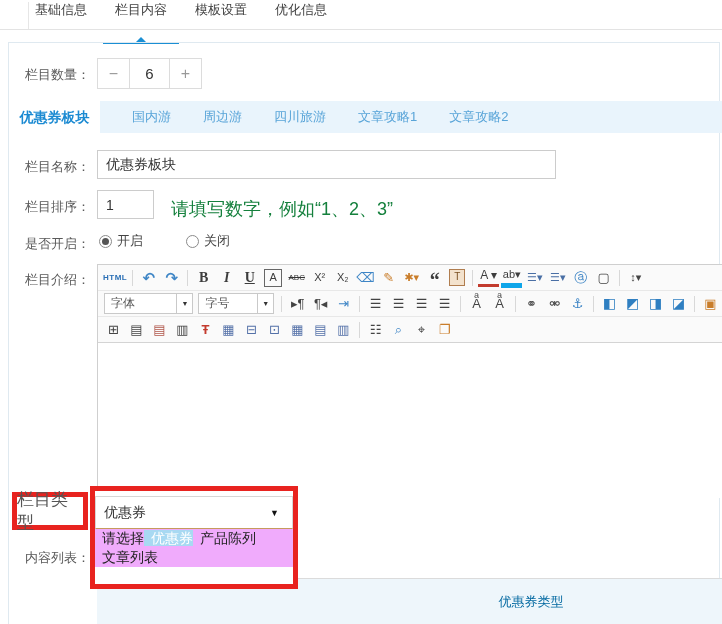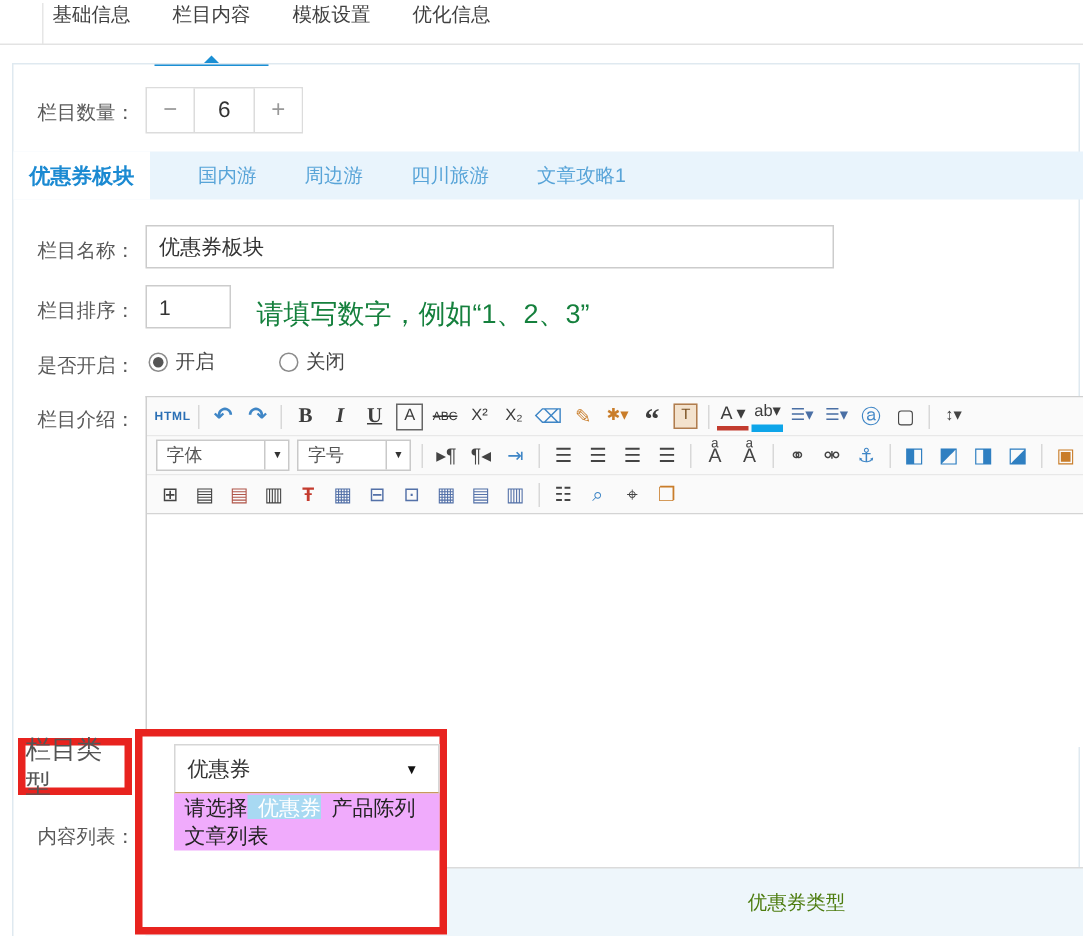--- a/index.html
+++ b/index.html
@@ -64,25 +64,25 @@
   .tb.blue3{color:#5471a8;} .tb.dark{color:#444;} .tb.imgal{color:#2f7fc1;font-size:14px;}
   .ed-select{display:flex;align-items:center;width:92px;height:21px;border:1px solid #c9c9c9;background:#fff;margin:0 3px 0 2px;cursor:pointer;box-sizing:border-box;}
   .ed-select.size{width:78px;}
   .ed-select .txt{flex:1;font-size:12px;color:#555;padding-left:6px;}
   .ed-select .car{width:15px;border-left:1px solid #c9c9c9;font-size:7px;color:#333;text-align:center;line-height:19px;}
   .ed-body{height:155px;background:#fff;}
 
   
   .table-header{position:absolute;left:97px;top:578px;width:625px;height:46px;background:#eef6fb;border-top:1px solid #dbdbdb;display:flex;z-index:1;}
   .th-spacer{width:243px;}
-  .th-cell{flex:1;display:flex;align-items:center;justify-content:center;font-size:13px;color:#4d7c0f;}
+  .th-cell{flex:1;display:flex;align-items:center;justify-content:center;font-size:13px;color:#0369a1;}
   .content-list-label{top:549px;}
   .type-label-box{position:absolute;left:12px;top:492px;width:76px;height:38px;border:5px solid #e8231f;box-sizing:border-box;background:#fff;
                   display:flex;align-items:center;justify-content:center;font-size:17px;color:#555;z-index:6;}
-  .dd-red-box{position:absolute;left:90px;top:486px;width:208px;height:137px;border:5px solid #e8231f;box-sizing:border-box;background:#fff;z-index:5;padding-left:21px;}
+  .dd-red-box{position:absolute;left:90px;top:486px;width:208px;height:103px;border:5px solid #e8231f;box-sizing:border-box;background:#fff;z-index:5;}
   .dd-select{margin-top:5px;height:33px;border:1px solid #d6d6d6;border-bottom:1px solid #c79a5d;display:flex;align-items:center;cursor:pointer;box-sizing:border-box;background:#fff;}
   .dd-select .val{flex:1;padding-left:8px;font-size:14px;color:#333;}
   .dd-select .car{width:22px;font-size:9px;color:#111;}
   .dd-list{background:#f0abfc;}
   .dd-opt{height:19px;line-height:19px;padding-left:7px;font-size:14px;color:#222;cursor:pointer;white-space:nowrap;}
   .dd-opt.sel{background:#a8d9f2;color:#fff;}
 </style>
 </head>
 <body>
 
@@ -104,20 +104,21 @@
     <div class="step-val">6</div>
     <div class="step-btn">+</div>
   </div>
 
   <div class="stabs">
       <span class="stab active">优惠券板块</span>
       <span class="stab">国内游</span>
       <span class="stab">周边游</span>
       <span class="stab">四川旅游</span>
       <span class="stab">文章攻略1</span>
+      <span class="stab">文章攻略2</span>
     </div>
 
   <div class="flabel" style="top:158px;">栏目名称：</div>
   <input class="tinput in-name" value="优惠券板块" style="">
 
   <div class="flabel" style="top:198px;">栏目排序：</div>
   <input class="tinput in-order" value="1" style="">
   <div class="hint">请填写数字，例如“1、2、3”</div>
 
   <div class="flabel" style="top:235px;">是否开启：</div>

